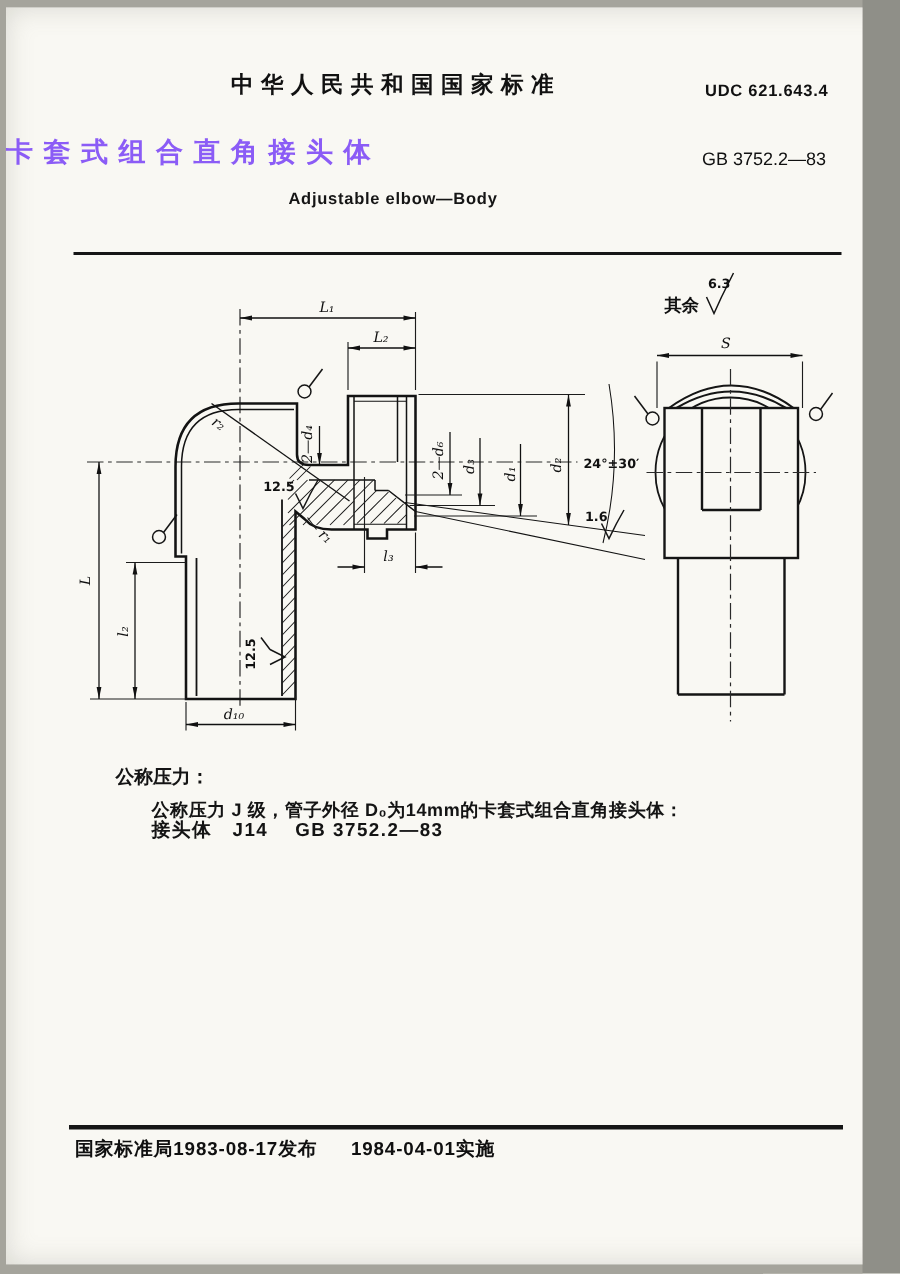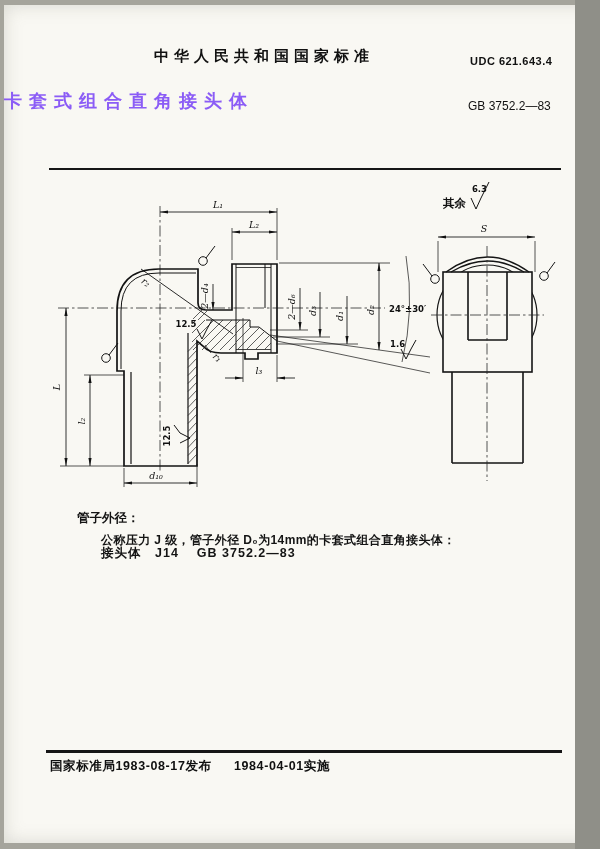--- a/index.html
+++ b/index.html
@@ -33,20 +33,21 @@
 </head>
 <body>
 
 <div class="canvas">
   <div class="paper">
 
     <div class="abs cn-org">中华人民共和国国家标准</div>
     <div class="abs udc">UDC  621.643.4</div>
     <div class="abs title">卡套式组合直角接头体</div>
     <div class="abs gb">GB 3752.2—83</div>
+    <div class="abs title-en">Adjustable elbow—Body</div>
     <div class="abs rule hdr-rule"></div>
 
     <svg class="abs" style="left:36px;top:165px;" width="520" height="330" viewBox="0 0 520 330">
 
       <g>
         <circle cx="447" cy="145" r="50" fill="none" stroke="#151515" stroke-width="1.2"></circle>
         <rect x="403" y="102" width="89" height="100" fill="#f9f8f3" stroke="#151515" stroke-width="1.6"></rect>
         <path d="M406,102 Q447.5,72 489,102 M411,102 Q447.5,80 484,102" fill="none" stroke="#151515" stroke-width="1.4"></path>
         <path d="M428,102 V170 M467,102 V170 M428,170 H467" fill="none" stroke="#151515" stroke-width="1.6"></path>
         <path d="M412,202 V293 M483,202 V293 M412,293 H483" fill="none" stroke="#151515" stroke-width="1.6"></path>
@@ -167,21 +168,21 @@
         <text class="dimtxt" x="104" y="115" text-anchor="middle" font-size="8.5" transform="rotate(35 104 115)">r₂</text>
         <text class="dimtxt" x="175" y="190" text-anchor="middle" font-size="8" transform="rotate(42 175 190)">r₁</text>
         <text class="numtxt" x="146" y="157" text-anchor="middle">12.5</text>
         <text class="numtxt" x="130" y="266" text-anchor="middle" transform="rotate(-90 130 266)">12.5</text>
         <text class="numtxt" x="350" y="177">1.6</text>
         <text class="numtxt" x="447" y="22" text-anchor="end" font-size="9.5">6.3</text>
         <text class="cjktxt" x="403" y="37">其余</text>
       </g>
     </svg>
 
-    <div class="abs mk-head">管子外径：</div>
+    <div class="abs mk-head">公称压力：</div>
     <div class="abs mk-line1">公称压力 J 级，管子外径 D₀为14mm的卡套式组合直角接头体：</div>
     <div class="abs mk-line2">接头体　J14　 GB 3752.2—83</div>
 
     <div class="abs rule ftr-rule"></div>
     <div class="abs ftr-left">国家标准局1983-08-17发布</div>
     <div class="abs ftr-right">1984-04-01实施</div>
 
   </div>
 </div>
 

